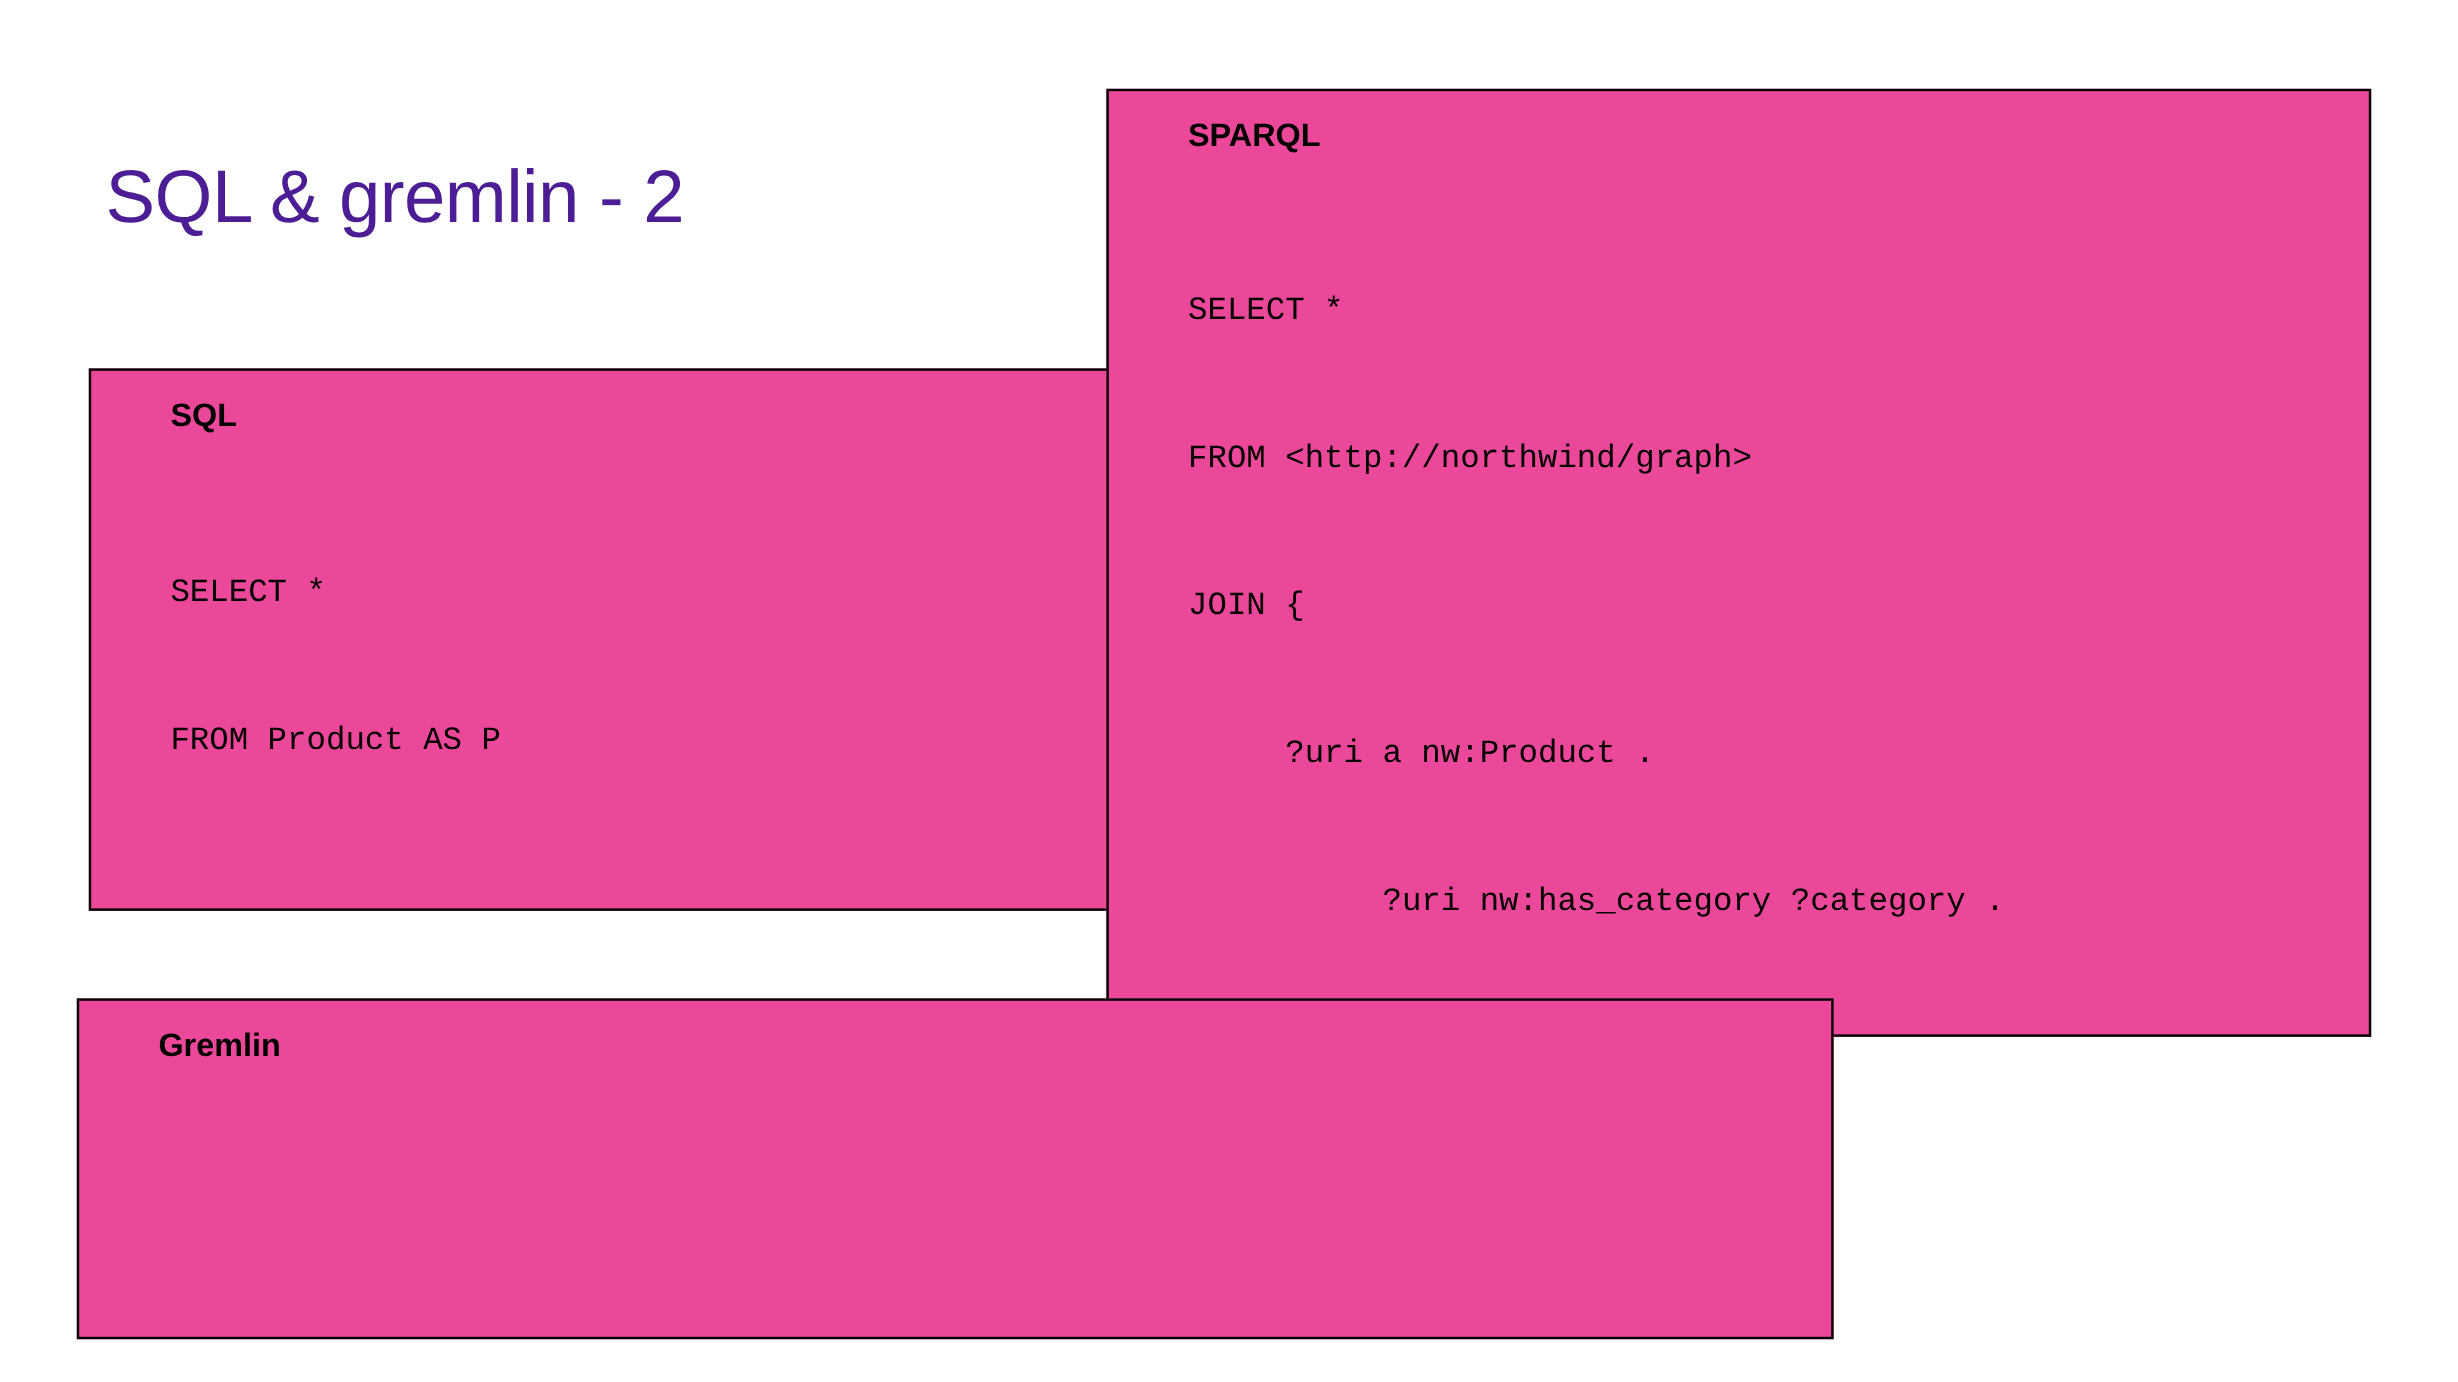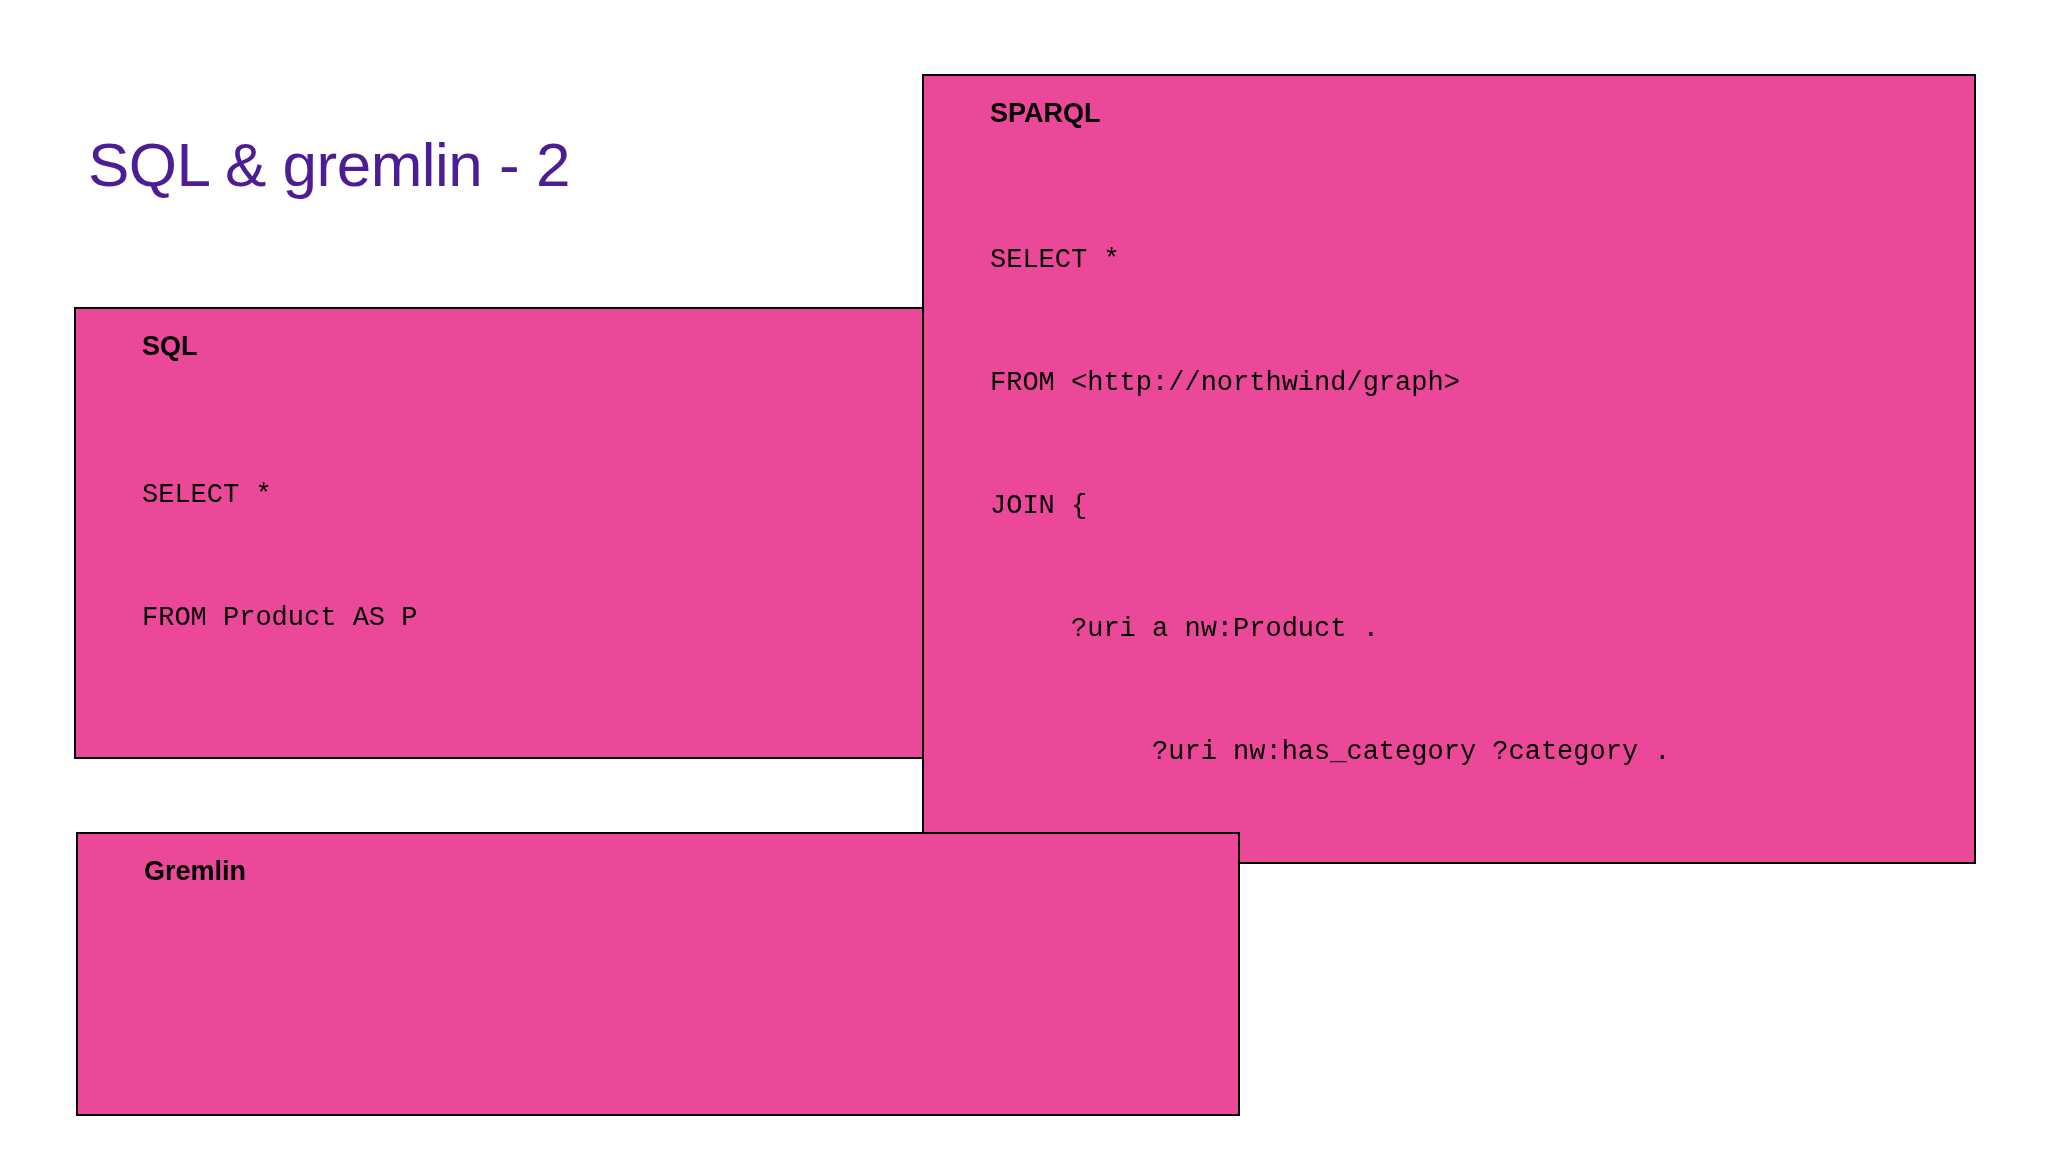--- a/index.html
+++ b/index.html
@@ -85,23 +85,23 @@
     width: 1054px;
     height: 790px;
     z-index: 2;
   }
   #panel-sparql .panel-code {
     margin-top: 28px;
   }
 
   
   #panel-gremlin {
-    left: 76px;
+    left: 64px;
     top: 832px;
-    width: 1164px;
+    width: 1464px;
     height: 284px;
     z-index: 3;
   }
   #panel-gremlin .panel-code {
     margin-top: 48px;
   }
 </style>
 </head>
 <body>
 

